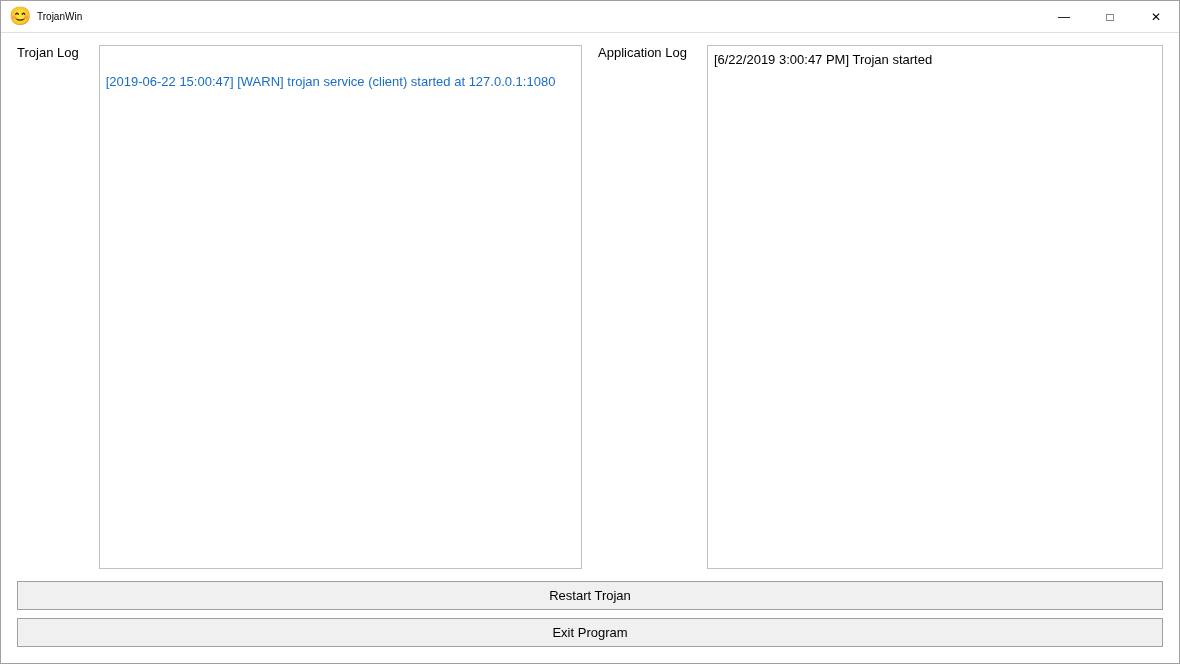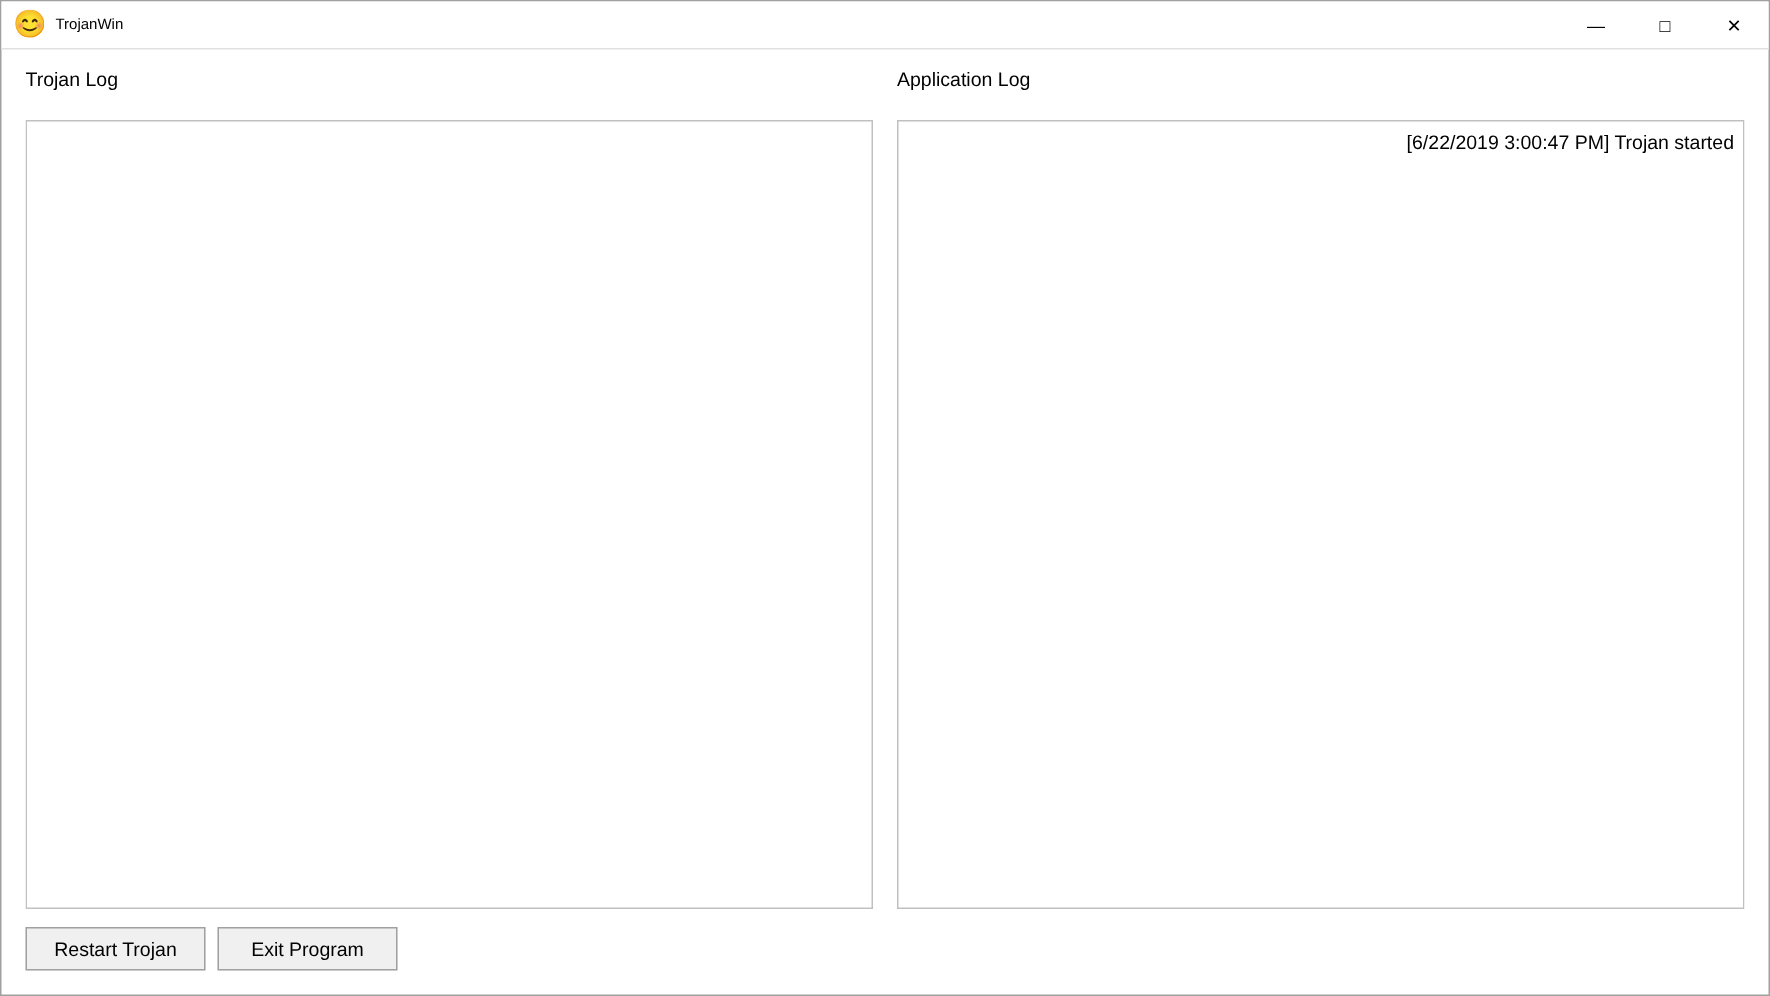--- a/index.html
+++ b/index.html
@@ -90,40 +90,39 @@
     .logs-area {
       flex: 1;
       display: flex;
       gap: 16px;
       overflow: hidden;
     }
 
     .log-panel {
       flex: 1;
       display: flex;
-      flex-direction: column;
+      flex-direction: row;
       gap: 20px;
       overflow: hidden;
     }
 
     .log-label {
       font-size: 13px;
       color: #000;
       font-weight: normal;
     }
 
     .log-box {
       flex: 1;
       border: 1px solid #c0c0c0;
       background: #f8f8f8;
       overflow-y: scroll;
       padding: 4px 6px;
       font-size: 13px;
       position: relative;
-      text-align: right;
     }
 
     .log-line {
       margin-bottom: 2px;
       line-height: 1.5;
     }
 
     .log-line.white {
       color: #ffffff;
     }
@@ -147,20 +146,21 @@
     .log-box::-webkit-scrollbar-thumb {
       background: #c0c0c0;
       border: 1px solid #a0a0a0;
     }
 
     .buttons-row {
       display: flex;
       gap: 8px;
       padding: 4px 0 4px 0;
       flex-shrink: 0;
+      flex-direction: column;
     }
 
     .action-btn {
       padding: 6px 16px;
       background: #f0f0f0;
       border: 1px solid #a0a0a0;
       cursor: pointer;
       font-size: 13px;
       color: #000;
       min-width: 120px;
@@ -189,20 +189,21 @@
     </div>
   </div>
 
   <div class="content">
     <div class="logs-area">
 
       <div class="log-panel">
         <span class="log-label">Trojan Log</span>
         <div class="log-box" id="trojan-log-box">
         <div class="log-line white">Welcome to trojan 1.12.3</div>
+            <div class="log-line blue">[2019-06-22 15:00:47] [WARN] trojan service (client) started at 127.0.0.1:1080</div>
           </div>
       </div>
 
       <div class="log-panel">
         <span class="log-label">Application Log</span>
         <div class="log-box" id="app-log-box">
         <div class="log-line black">[6/22/2019 3:00:47 PM] Trojan started</div>
           </div>
       </div>
     </div>

